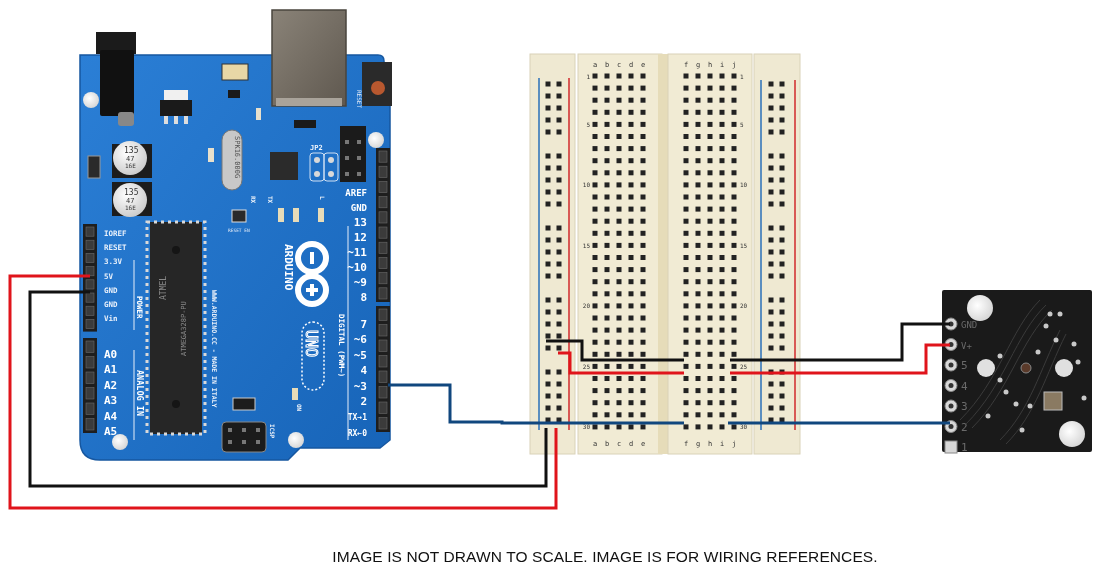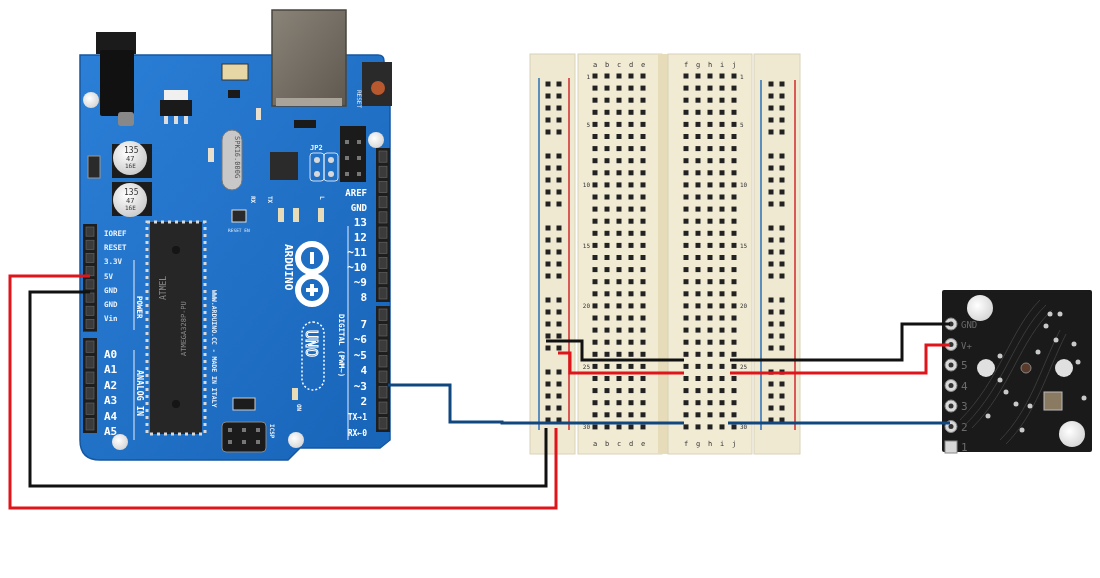--- a/index.html
+++ b/index.html
@@ -772,13 +772,14 @@
     <polyline stroke="#10477e" points="728,423 950,423"></polyline>
 
     <polyline stroke="#111111" points="546,341 582,341 582,360 684,360"></polyline>
     <polyline stroke="#111111" points="730,360 902,360 902,324 950,324"></polyline>
 
     <polyline stroke="#e0141b" points="558,353 570,353 570,373 684,373"></polyline>
     <polyline stroke="#e0141b" points="730,373 926,373 926,345 950,345"></polyline>
   </g>
 </svg>
 
+<div class="caption"><span>IMAGE IS NOT DRAWN TO SCALE.  IMAGE IS FOR WIRING REFERENCES.</span></div>
 </div>
 
 </body></html>

